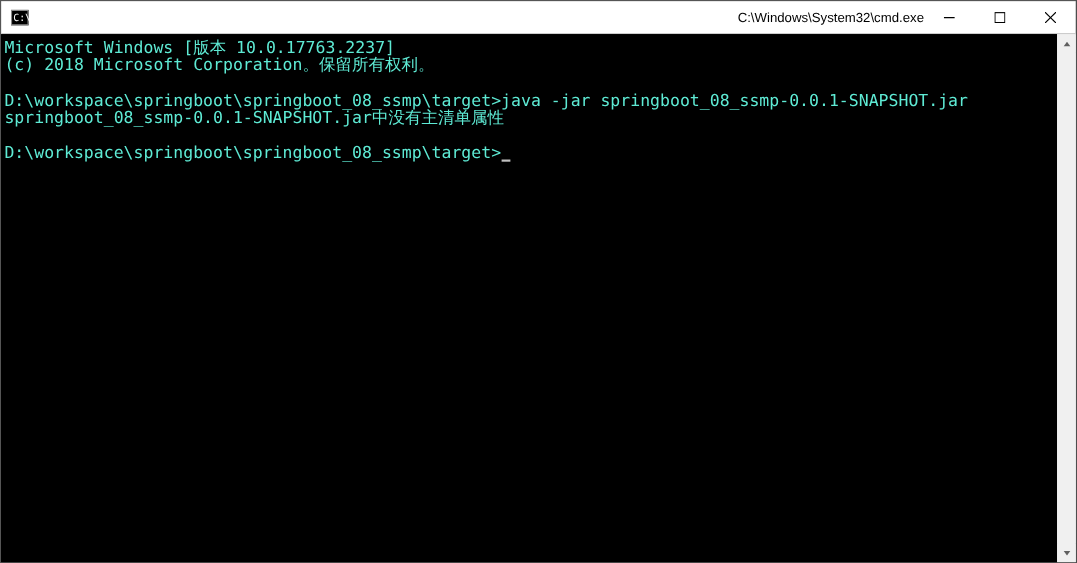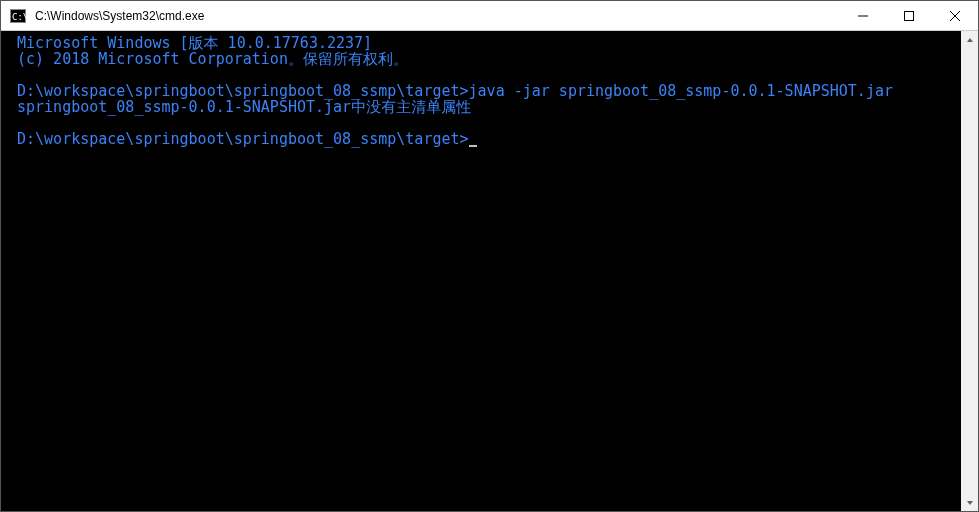--- a/index.html
+++ b/index.html
@@ -1,26 +1,26 @@
 <!DOCTYPE html>
 <html><head>
 <meta charset="utf-8">
 <style>
   * { margin: 0; padding: 0; box-sizing: border-box; }
   body { width: 979px; height: 512px; background: #fff; font-family: "Segoe UI", Tahoma, sans-serif; overflow: hidden; }
   .window { width: 979px; height: 512px; border: 1px solid #555; display: flex; flex-direction: column; background: #000; }
   .titlebar { height: 30px; background: #fff; display: flex; align-items: center; border-bottom: 1px solid #ccc; }
   .titlebar .icon-wrap { width: 34px; display: flex; justify-content: center; }
   .titlebar .icon { width: 16px; height: 14px; background: #000; color: #fff; font-size: 9px; line-height: 14px; text-align: left; padding-left: 1px; border: 1px solid #888; font-family: Consolas, monospace; }
-  .titlebar .title { flex: 1; font-size: 12px; color: #000; }
+  .titlebar .title { flex: 1; font-size: 12px; color: #000; text-align: right; }
   .titlebar .controls { display: flex; height: 100%; }
   .titlebar .ctrl { width: 46px; display: flex; align-items: center; justify-content: center; font-size: 10px; color: #000; }
   .titlebar .ctrl svg { width: 10px; height: 10px; }
   .client { flex: 1; display: flex; background: #000; }
-  .terminal { flex: 1; padding: 4px 0 0 16px; color: #3b82f6; font-family: "NSimSun", "SimSun", Consolas, monospace; font-size: 15px; line-height: 16px; white-space: pre; letter-spacing: 0; }
+  .terminal { flex: 1; padding: 4px 0 0 3px; color: #5eead4; font-family: "NSimSun", "SimSun", Consolas, monospace; font-size: 15px; line-height: 16px; white-space: pre; letter-spacing: 0; }
   .terminal .cursor { display: inline-block; width: 8px; height: 15px; border-bottom: 2px solid #c0c0c0; vertical-align: bottom; }
   .scrollbar { width: 17px; background: #f0f0f0; display: flex; flex-direction: column; }
   .scrollbar .arrow { height: 17px; background: #f0f0f0; display: flex; align-items: center; justify-content: center; color: #606060; font-size: 9px; }
   .scrollbar .track { flex: 1; background: #f0f0f0; }
 </style>
 </head>
 <body>
 
 <div class="window">
   <div class="titlebar">

